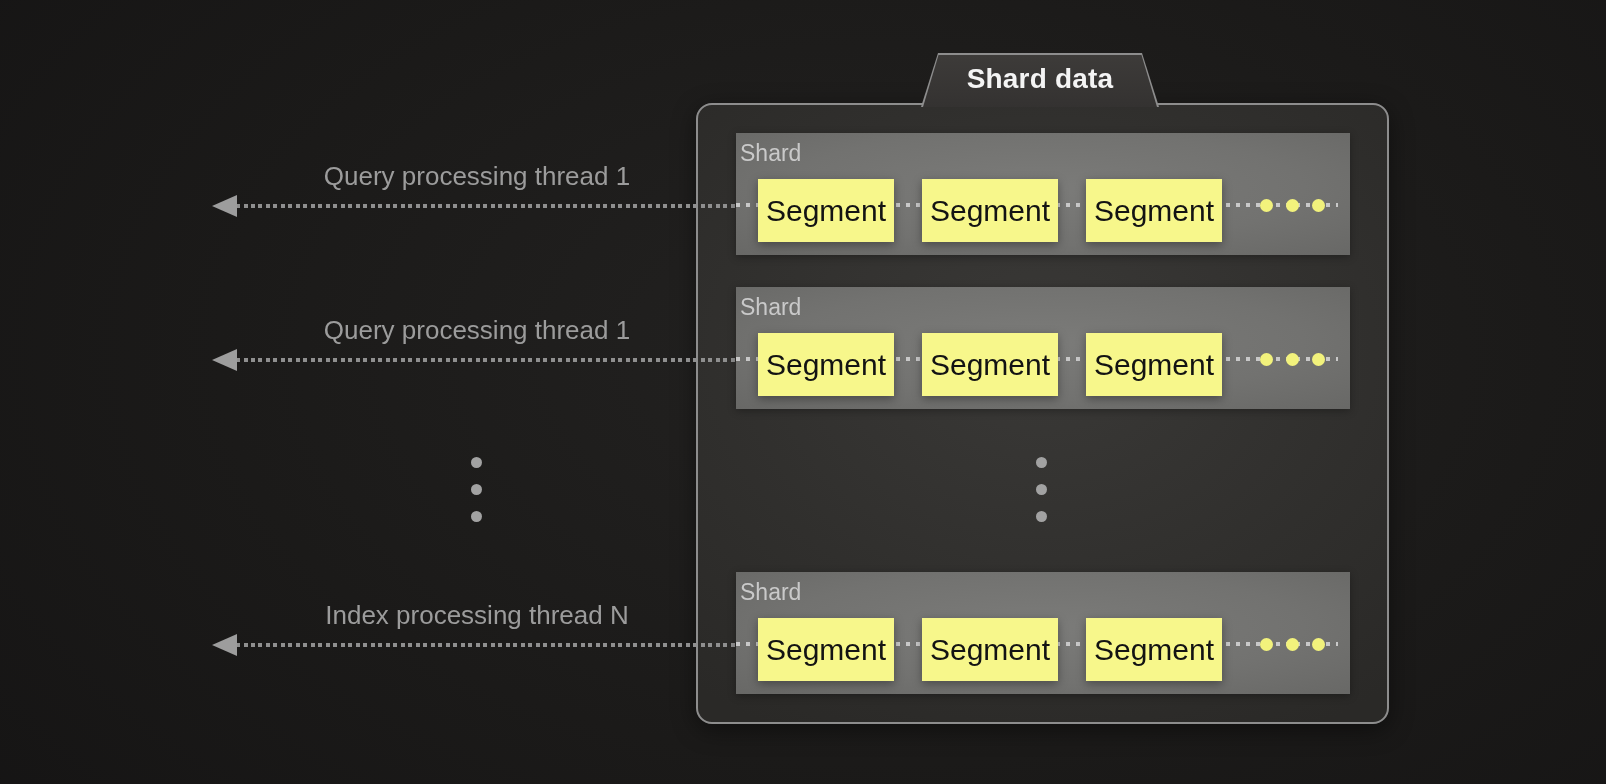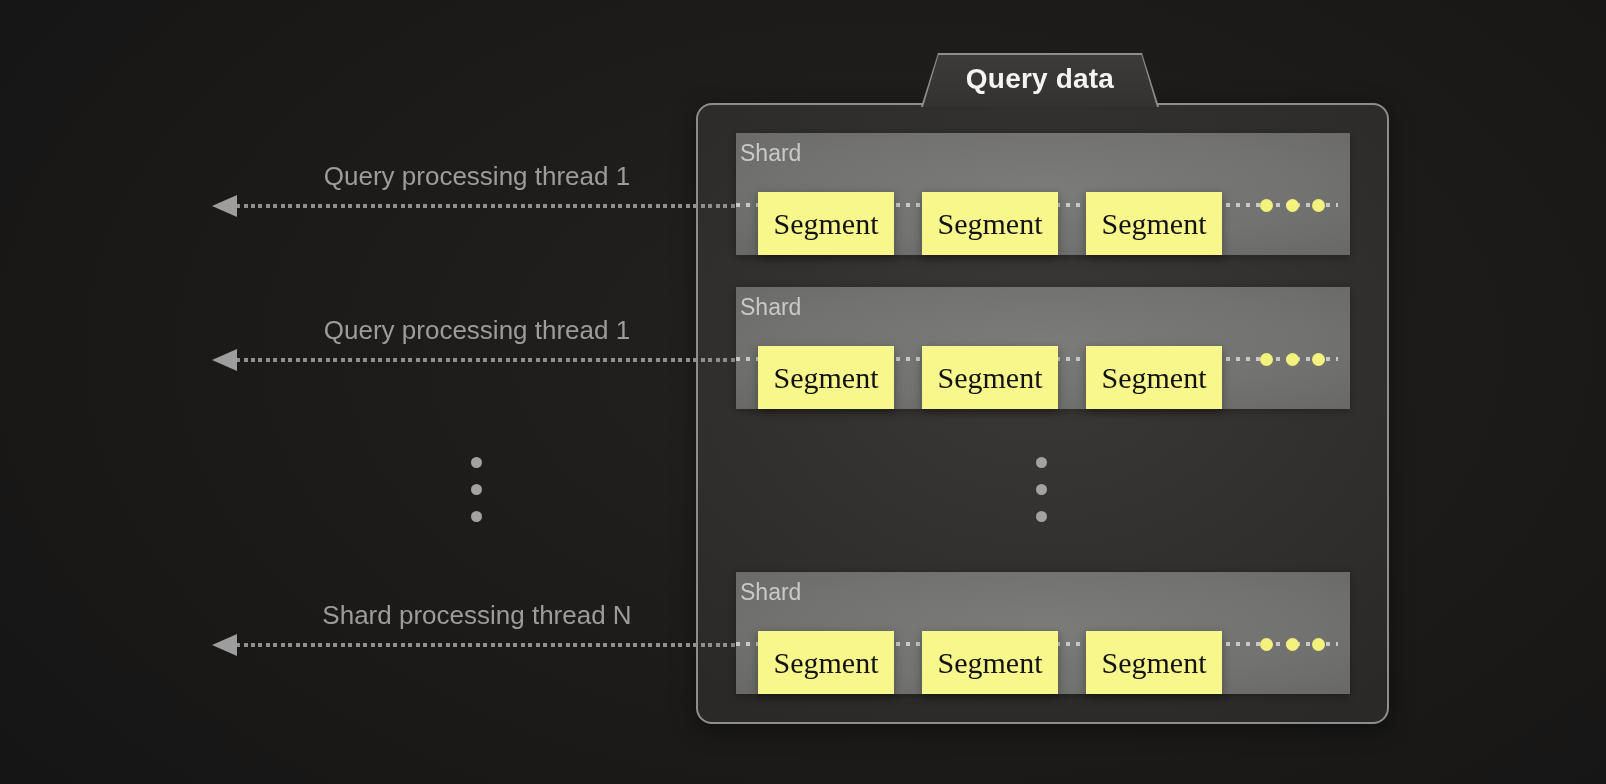--- a/index.html
+++ b/index.html
@@ -69,32 +69,31 @@
   }
   .shard-label {
     position: absolute;
     left: 4px;
     top: 7px;
     color: var(--shard-label);
     font-size: 23px;
   }
   .segment {
     position: absolute;
-    top: 59px;
+    top: 46px;
     width: 136px;
     height: 63px;
     background: var(--segment-fill);
     color: var(--segment-text);
     font-size: 30px;
     display: flex;
     align-items: center;
     justify-content: center;
     box-shadow: 0 3px 9px rgba(0,0,0,0.35);
     z-index: 2;
-    font-family: Liberation Serif, serif;
   }
   .seg-1 { left: 22px; }
   .seg-2 { left: 186px; }
   .seg-3 { left: 350px; }
   .inner-dotted {
     position: absolute;
     left: 0;
     top: 70px;
     width: 602px;
     height: 4px;
@@ -157,21 +156,21 @@
   <div class="outer-dotted" style="top:204px"></div>
   <div class="arrow-head" style="top:195px"></div>
   <div class="thread-label" style="top:161px">Query processing thread 1</div>
 
   <div class="outer-dotted" style="top:358px"></div>
   <div class="arrow-head" style="top:349px"></div>
   <div class="thread-label" style="top:315px">Query processing thread 1</div>
 
   <div class="outer-dotted" style="top:643px"></div>
   <div class="arrow-head" style="top:634px"></div>
-  <div class="thread-label" style="top:600px">Shard processing thread N</div>
+  <div class="thread-label" style="top:600px">Index processing thread N</div>
 
   <div class="shard" style="top:133px">
     <div class="inner-dotted"></div>
     <span class="shard-label">Shard</span>
     <div class="segment seg-1">Segment</div>
     <div class="segment seg-2">Segment</div>
     <div class="segment seg-3">Segment</div>
     <span class="ydot yd-1"></span>
     <span class="ydot yd-2"></span>
     <span class="ydot yd-3"></span>
@@ -202,17 +201,17 @@
   <span class="vdot" style="left:471px; top:457px"></span>
   <span class="vdot" style="left:471px; top:484px"></span>
   <span class="vdot" style="left:471px; top:511px"></span>
 
   <span class="vdot" style="left:1036px; top:457px"></span>
   <span class="vdot" style="left:1036px; top:484px"></span>
   <span class="vdot" style="left:1036px; top:511px"></span>
 
   <div class="tab-outer">
     <div class="tab-inner">
-      <span class="tab-label">Query data</span>
+      <span class="tab-label">Shard data</span>
     </div>
   </div>
 
 </div>
 
 </body></html>

